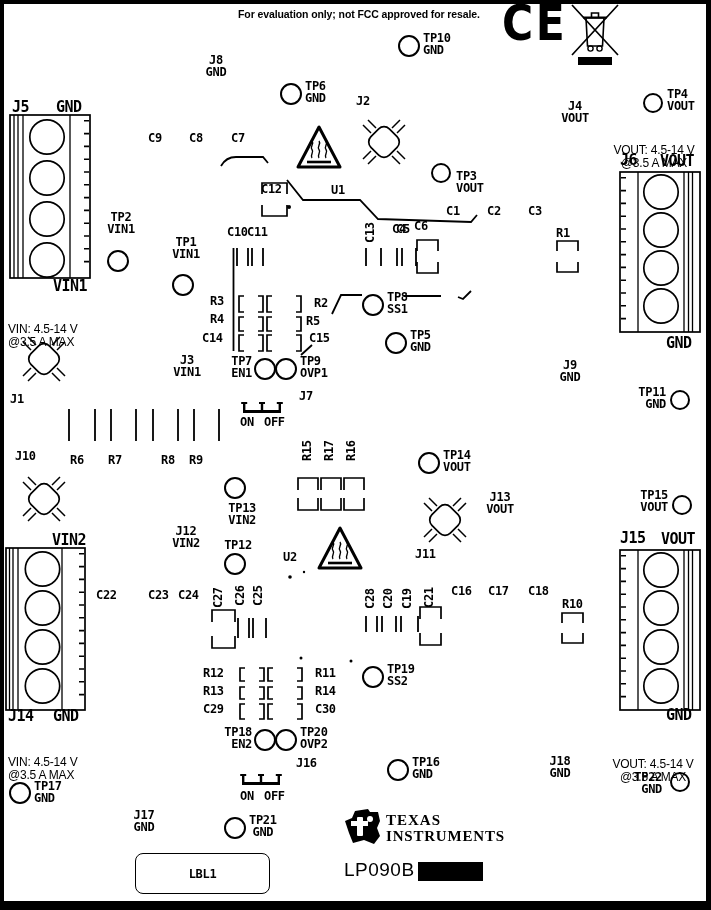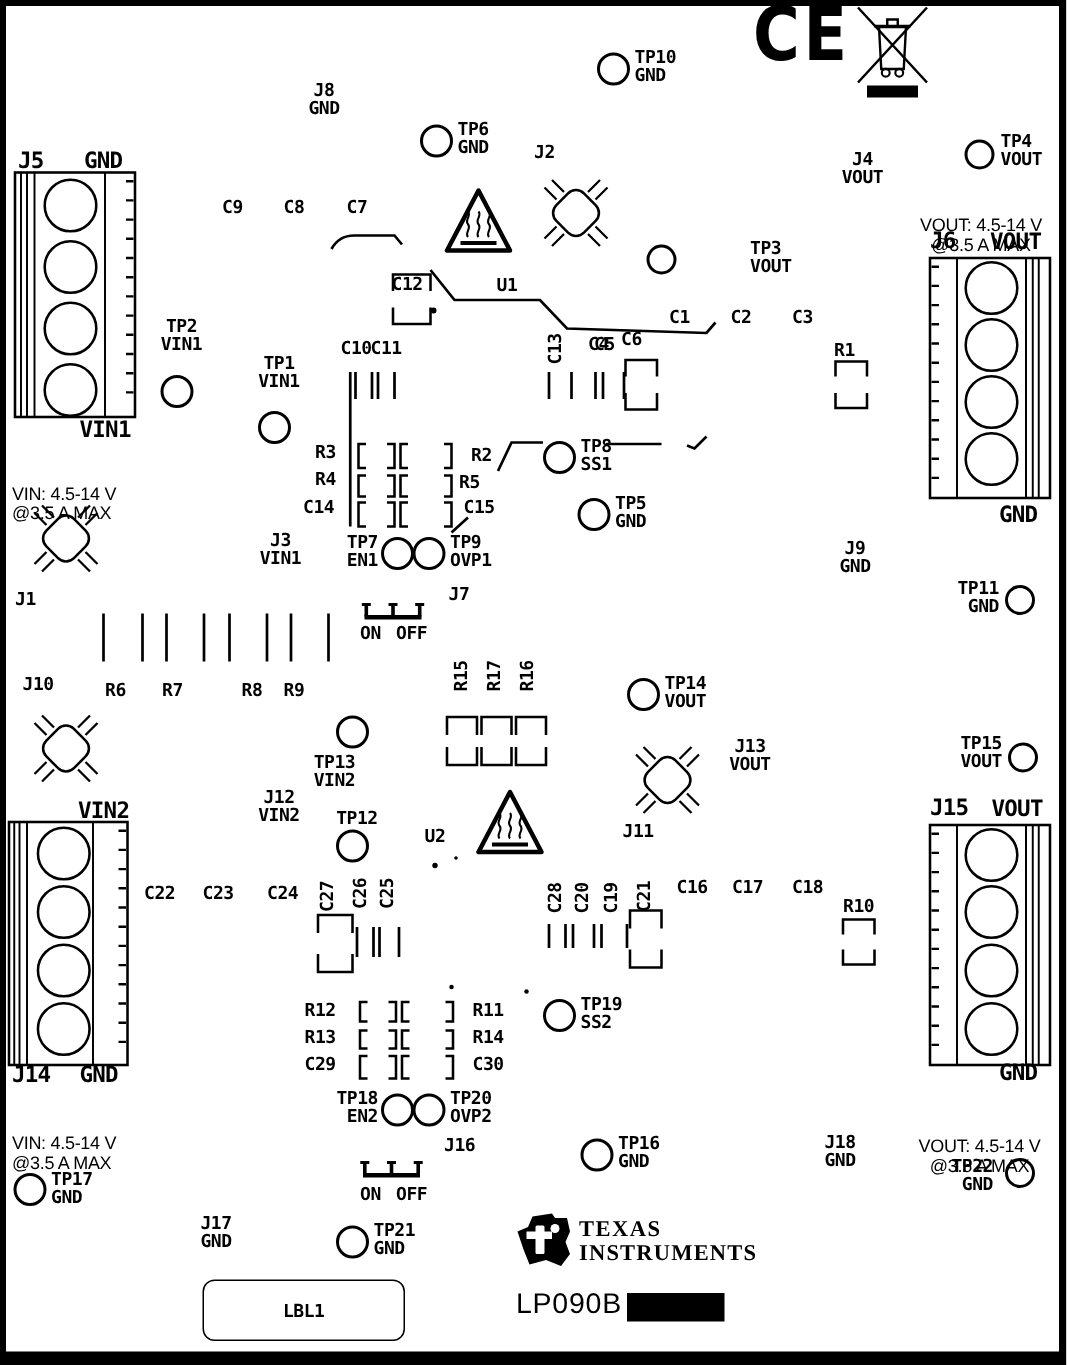--- a/index.html
+++ b/index.html
@@ -154,20 +154,21 @@
     <g transform="translate(344,808)">
       <path d="M11,3 L24,1 L26,4 L34,4 L36,13 L33,20 L36,28 L30,36 L20,32 L9,35 L5,25 L1,13 L8,10 Z" fill="#000"></path>
       <rect x="13" y="9" width="6" height="19" rx="1" fill="#fff"></rect>
       <rect x="7" y="13" width="17" height="5" fill="#fff"></rect>
       <circle cx="26" cy="11" r="3" fill="#fff"></circle>
     </g>
 
     <rect x="418" y="862" width="65" height="19" fill="#000"></rect>
   </svg>
 
+  <div class="warning">For evaluation only; not FCC approved for resale.</div>
   <div class="ce">CE</div>
 
   <span class="silk big" style="left:12px;top:100px">J5</span>
   <span class="silk big" style="left:56px;top:100px">GND</span>
   <span class="silk big" style="left:53px;top:279px">VIN1</span>
   <div class="rating" style="left:8px;top:298px">
     <span>VIN: 4.5-14 V</span><span>@3.5 A MAX</span>
   </div>
 
   <span class="silk big" style="left:620px;top:153px">J6</span>
@@ -202,57 +203,57 @@
   <span class="brand2">INSTRUMENTS</span>
   <span class="pn">LP090B</span>
   <div class="lblbox">
     <span class="silk" style="position:static">LBL1</span>
   </div>
 <div class="tpc" style="left: 172px; top: 274px; height: 22px; width: 22px;"></div>
     <div class="silk" style="top: 236px; left: 165px; width: 42px; text-align: center;"><span>TP1</span><span>VIN1</span></div>
     <div class="tpc" style="left: 107px; top: 250px; height: 22px; width: 22px;"></div>
     <div class="silk" style="top: 211px; left: 100px; width: 42px; text-align: center;"><span>TP2</span><span>VIN1</span></div>
     <div class="tpc" style="left: 431px; top: 163px; height: 20px; width: 20px;"></div>
-    <div class="silk" style="top: 159px; left: 456px; margin-left: 44px;"><span>TP3</span><span>VOUT</span></div>
+    <div class="silk" style="top: 170px; left: 456px;"><span>TP3</span><span>VOUT</span></div>
     <div class="tpc" style="left: 643px; top: 93px; height: 20px; width: 20px;"></div>
     <div class="silk" style="top: 88px; left: 667px;"><span>TP4</span><span>VOUT</span></div>
     <div class="tpc" style="left: 385px; top: 332px; height: 22px; width: 22px;"></div>
     <div class="silk" style="top: 329px; left: 410px;"><span>TP5</span><span>GND</span></div>
     <div class="tpc" style="left: 280px; top: 83px; height: 22px; width: 22px;"></div>
     <div class="silk" style="top: 80px; left: 305px;"><span>TP6</span><span>GND</span></div>
     <div class="tpc" style="left: 254px; top: 358px; height: 22px; width: 22px;"></div>
     <div class="silk" style="top: 355px; right: 459px; text-align: right;"><span>TP7</span><span>EN1</span></div>
     <div class="tpc" style="left: 362px; top: 294px; height: 22px; width: 22px;"></div>
     <div class="silk" style="top: 291px; left: 387px;"><span>TP8</span><span>SS1</span></div>
     <div class="tpc" style="left: 275px; top: 358px; height: 22px; width: 22px;"></div>
     <div class="silk" style="top: 355px; left: 300px;"><span>TP9</span><span>OVP1</span></div>
     <div class="tpc" style="left: 398px; top: 35px; height: 22px; width: 22px;"></div>
     <div class="silk" style="top: 32px; left: 423px;"><span>TP10</span><span>GND</span></div>
     <div class="tpc" style="left: 670px; top: 390px; height: 20px; width: 20px;"></div>
     <div class="silk" style="top: 386px; right: 45px; text-align: right;"><span>TP11</span><span>GND</span></div>
     <div class="tpc" style="left: 224px; top: 553px; height: 22px; width: 22px;"></div>
     <div class="silk" style="top: 539px; left: 217px; width: 42px; text-align: center;"><span>TP12</span></div>
     <div class="tpc" style="left: 224px; top: 477px; height: 22px; width: 22px;"></div>
-    <div class="silk" style="top: 502px; left: 202px; width: 42px; text-align: center;"><span>TP13</span><span>VIN2</span></div>
+    <div class="silk" style="top: 502px; left: 214px; width: 42px; text-align: right;"><span>TP13</span><span>VIN2</span></div>
     <div class="tpc" style="left: 418px; top: 452px; height: 22px; width: 22px;"></div>
     <div class="silk" style="top: 449px; left: 443px;"><span>TP14</span><span>VOUT</span></div>
     <div class="tpc" style="left: 672px; top: 495px; height: 20px; width: 20px;"></div>
     <div class="silk" style="top: 489px; right: 43px; text-align: right;"><span>TP15</span><span>VOUT</span></div>
     <div class="tpc" style="left: 387px; top: 759px; height: 22px; width: 22px;"></div>
     <div class="silk" style="top: 756px; left: 412px;"><span>TP16</span><span>GND</span></div>
     <div class="tpc" style="left: 9px; top: 782px; height: 22px; width: 22px;"></div>
     <div class="silk" style="top: 780px; left: 34px;"><span>TP17</span><span>GND</span></div>
     <div class="tpc" style="left: 254px; top: 729px; height: 22px; width: 22px;"></div>
     <div class="silk" style="top: 726px; right: 459px; text-align: right;"><span>TP18</span><span>EN2</span></div>
     <div class="tpc" style="left: 362px; top: 666px; height: 22px; width: 22px;"></div>
     <div class="silk" style="top: 663px; left: 387px;"><span>TP19</span><span>SS2</span></div>
     <div class="tpc" style="left: 275px; top: 729px; height: 22px; width: 22px;"></div>
     <div class="silk" style="top: 726px; left: 300px;"><span>TP20</span><span>OVP2</span></div>
     <div class="tpc" style="left: 224px; top: 817px; height: 22px; width: 22px;"></div>
-    <div class="silk" style="top: 814px; left: 249px;"><span>TP21</span><span>GND</span></div>
+    <div class="silk" style="top: 814px; left: 249px; text-align: center;"><span>TP21</span><span>GND</span></div>
     <div class="tpc" style="left: 670px; top: 772px; height: 20px; width: 20px;"></div>
     <div class="silk" style="top: 771px; right: 49px; text-align: right;"><span>TP22</span><span>GND</span></div>
     <span class="silk" style="left: 446px; top: 205px;">C1</span>
     <span class="silk" style="left: 487px; top: 205px;">C2</span>
     <span class="silk" style="left: 528px; top: 205px;">C3</span>
     <span class="silk" style="left: 379px; top: 223px; margin-left: 13px;">C4</span>
     <span class="silk" style="left: 396px; top: 223px;">C5</span>
     <span class="silk" style="left: 414px; top: 220px;">C6</span>
     <span class="silk" style="left: 231px; top: 132px;">C7</span>
     <span class="silk" style="left: 189px; top: 132px;">C8</span>
@@ -263,21 +264,21 @@
     <span class="silk vert" style="left: 364px; top: 243px;">C13</span>
     <span class="silk" style="left: 202px; top: 332px;">C14</span>
     <span class="silk" style="left: 309px; top: 332px;">C15</span>
     <span class="silk" style="left: 451px; top: 585px;">C16</span>
     <span class="silk" style="left: 488px; top: 585px;">C17</span>
     <span class="silk" style="left: 528px; top: 585px;">C18</span>
     <span class="silk vert" style="left: 401px; top: 609px;">C19</span>
     <span class="silk vert" style="left: 382px; top: 609px;">C20</span>
     <span class="silk vert" style="left: 423px; top: 608px;">C21</span>
     <span class="silk" style="left: 96px; top: 589px;">C22</span>
-    <span class="silk" style="left: 135px; top: 589px;">C23</span>
+    <span class="silk" style="left: 148px; top: 589px;">C23</span>
     <span class="silk" style="left: 178px; top: 589px;">C24</span>
     <span class="silk vert" style="left: 252px; top: 606px;">C25</span>
     <span class="silk vert" style="left: 234px; top: 606px;">C26</span>
     <span class="silk vert" style="left: 212px; top: 608px;">C27</span>
     <span class="silk vert" style="left: 364px; top: 609px;">C28</span>
     <span class="silk" style="left: 203px; top: 703px;">C29</span>
     <span class="silk" style="left: 315px; top: 703px;">C30</span>
     <span class="silk" style="left: 556px; top: 227px;">R1</span>
     <span class="silk" style="left: 314px; top: 297px;">R2</span>
     <span class="silk" style="left: 210px; top: 295px;">R3</span>

